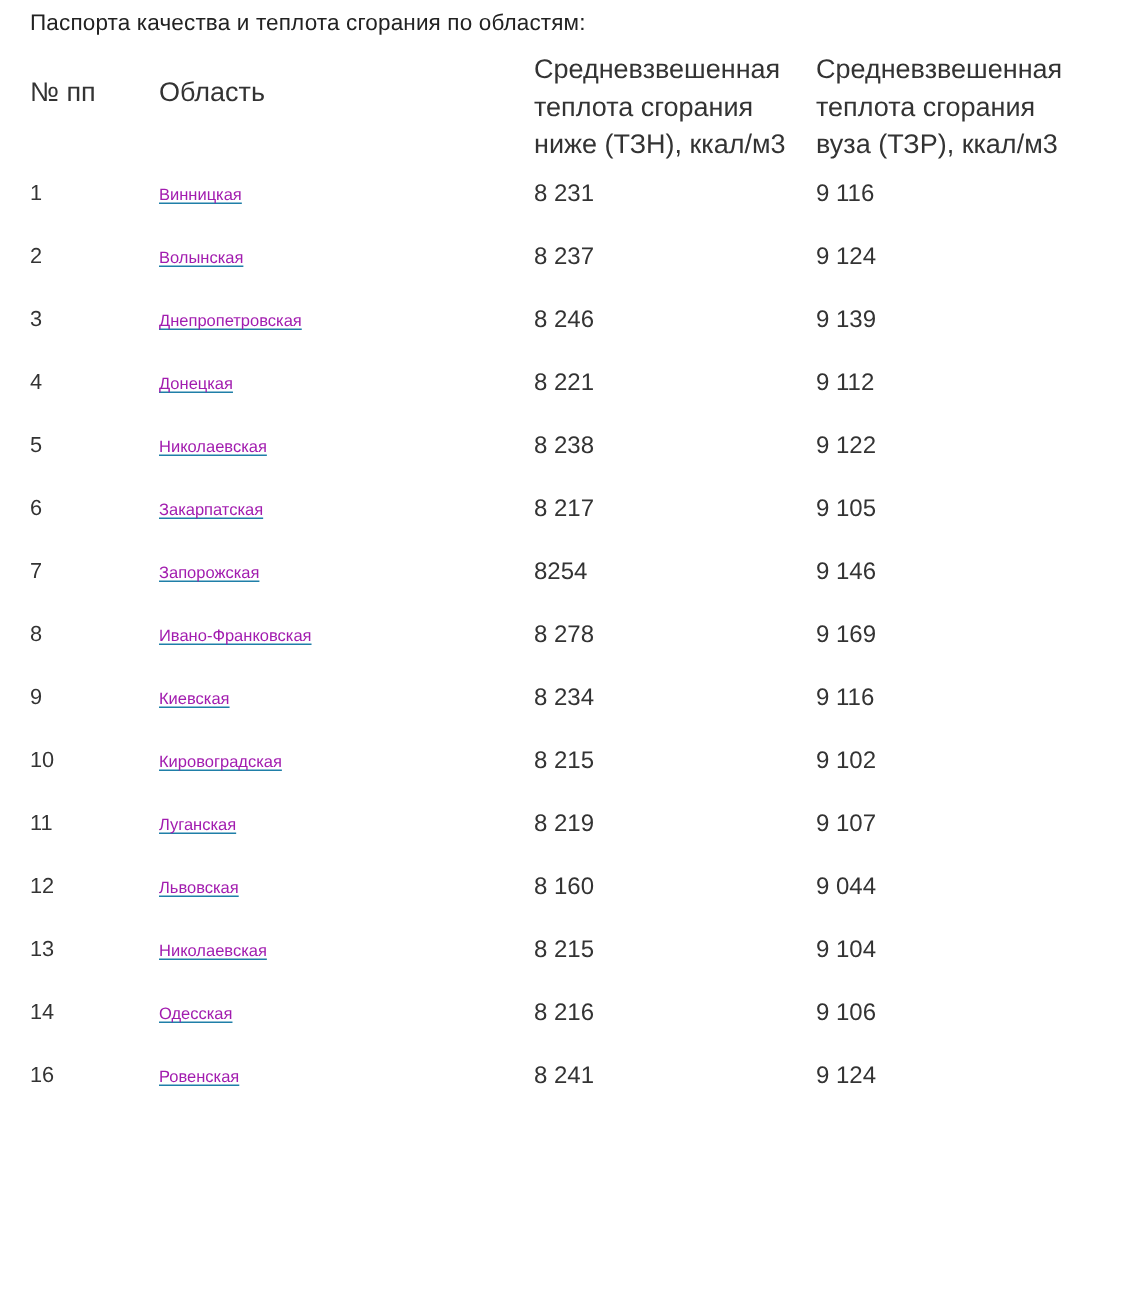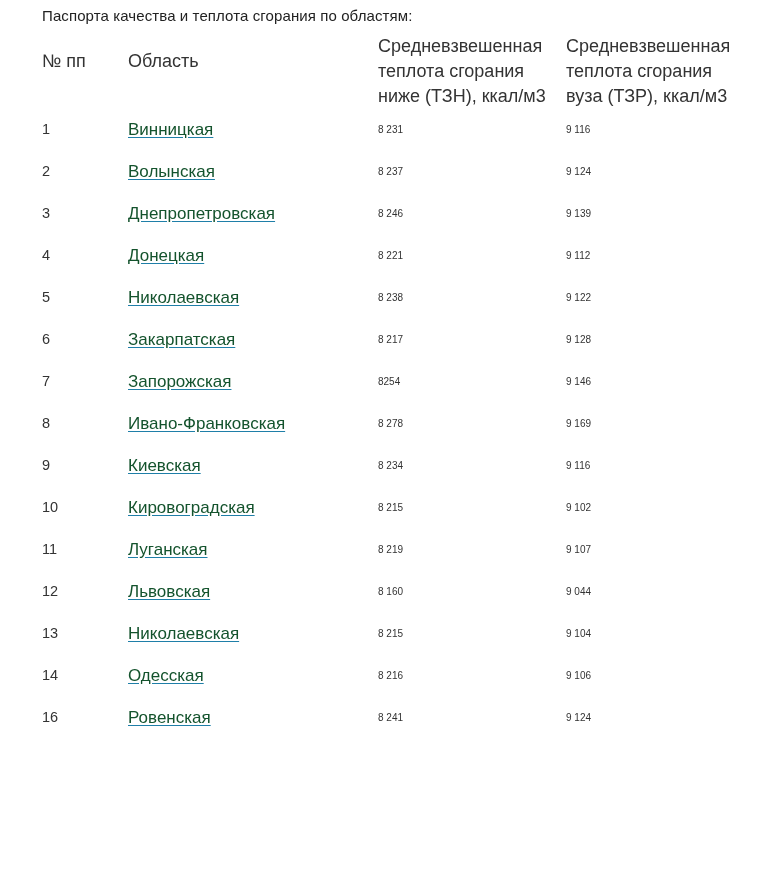--- a/index.html
+++ b/index.html
@@ -12,21 +12,21 @@
     height: 872px;
     font-family: "Liberation Sans", sans-serif;
     color: #333333;
     overflow: hidden;
   }
   .page {
     position: relative;
     width: 763px;
     height: 872px;
     box-sizing: border-box;
-    padding: 6px 0 0 42px;
+    padding: 6px 0 0 20px;
   }
   .doc-title {
     font-size: 15px;
     color: #222222;
     line-height: 20px;
     margin: 0 0 8px 0;
     letter-spacing: 0.1px;
   }
   table.data-table {
     border-collapse: collapse;
@@ -61,30 +61,30 @@
   tbody td {
     font-size: 14.5px;
     line-height: 41px;
     height: 41px;
     color: #333333;
   }
   tbody td.cell-num {
     color: #333333;
   }
   .region-link {
-    color: #14532d;
+    color: #a21caf;
     text-decoration: underline;
     text-decoration-color: #1f7fa8;
     text-underline-offset: 2px;
     cursor: pointer;
-    font-size: 17px;
+    font-size: 11px;
   }
   .num-cell {
     color: #333333;
-    font-size: 10px;
+    font-size: 16px;
   }
 </style>
 </head>
 <body>
 
 <div class="page">
 
   <p class="doc-title">Паспорта качества и теплота сгорания по областям:</p>
 
   <table class="data-table">
@@ -130,21 +130,21 @@
         <tr>
           <td class="cell-num">5</td>
           <td><a class="region-link">Николаевская</a></td>
           <td class="num-cell">8 238</td>
           <td class="num-cell">9 122</td>
         </tr>
         <tr>
           <td class="cell-num">6</td>
           <td><a class="region-link">Закарпатская</a></td>
           <td class="num-cell">8 217</td>
-          <td class="num-cell">9 128</td>
+          <td class="num-cell">9 105</td>
         </tr>
         <tr>
           <td class="cell-num">7</td>
           <td><a class="region-link">Запорожская</a></td>
           <td class="num-cell">8254</td>
           <td class="num-cell">9 146</td>
         </tr>
         <tr>
           <td class="cell-num">8</td>
           <td><a class="region-link">Ивано-Франковская</a></td>

